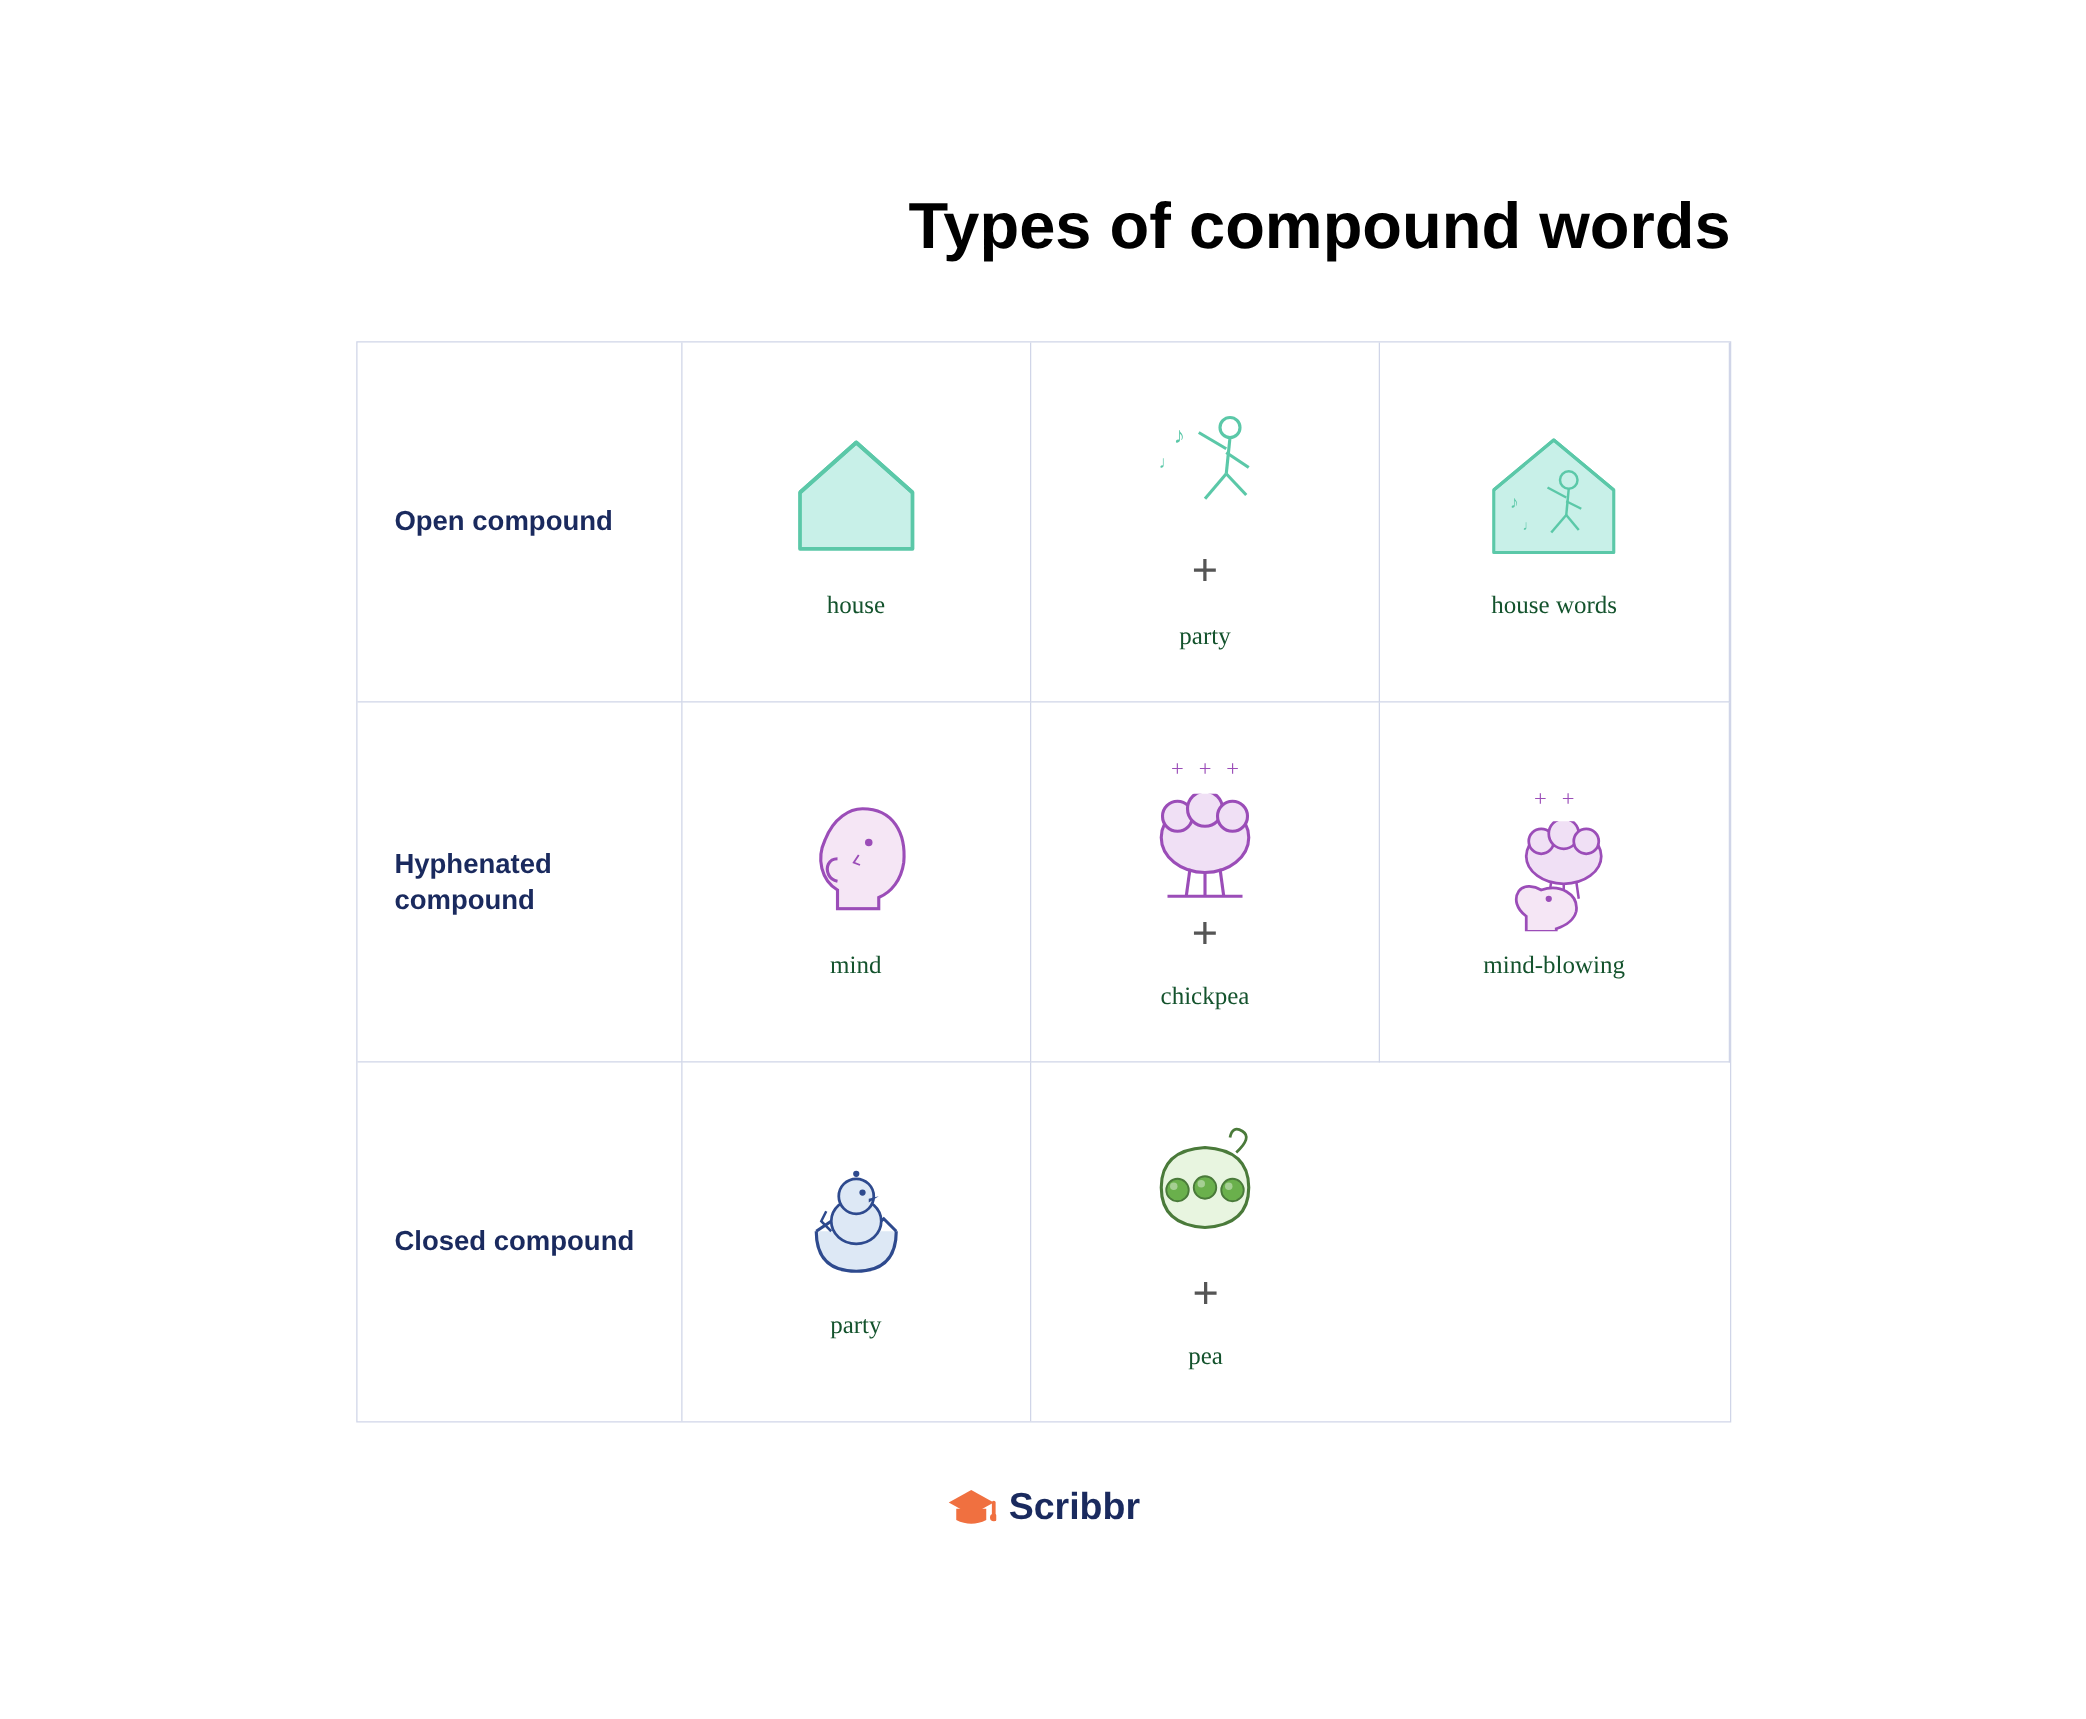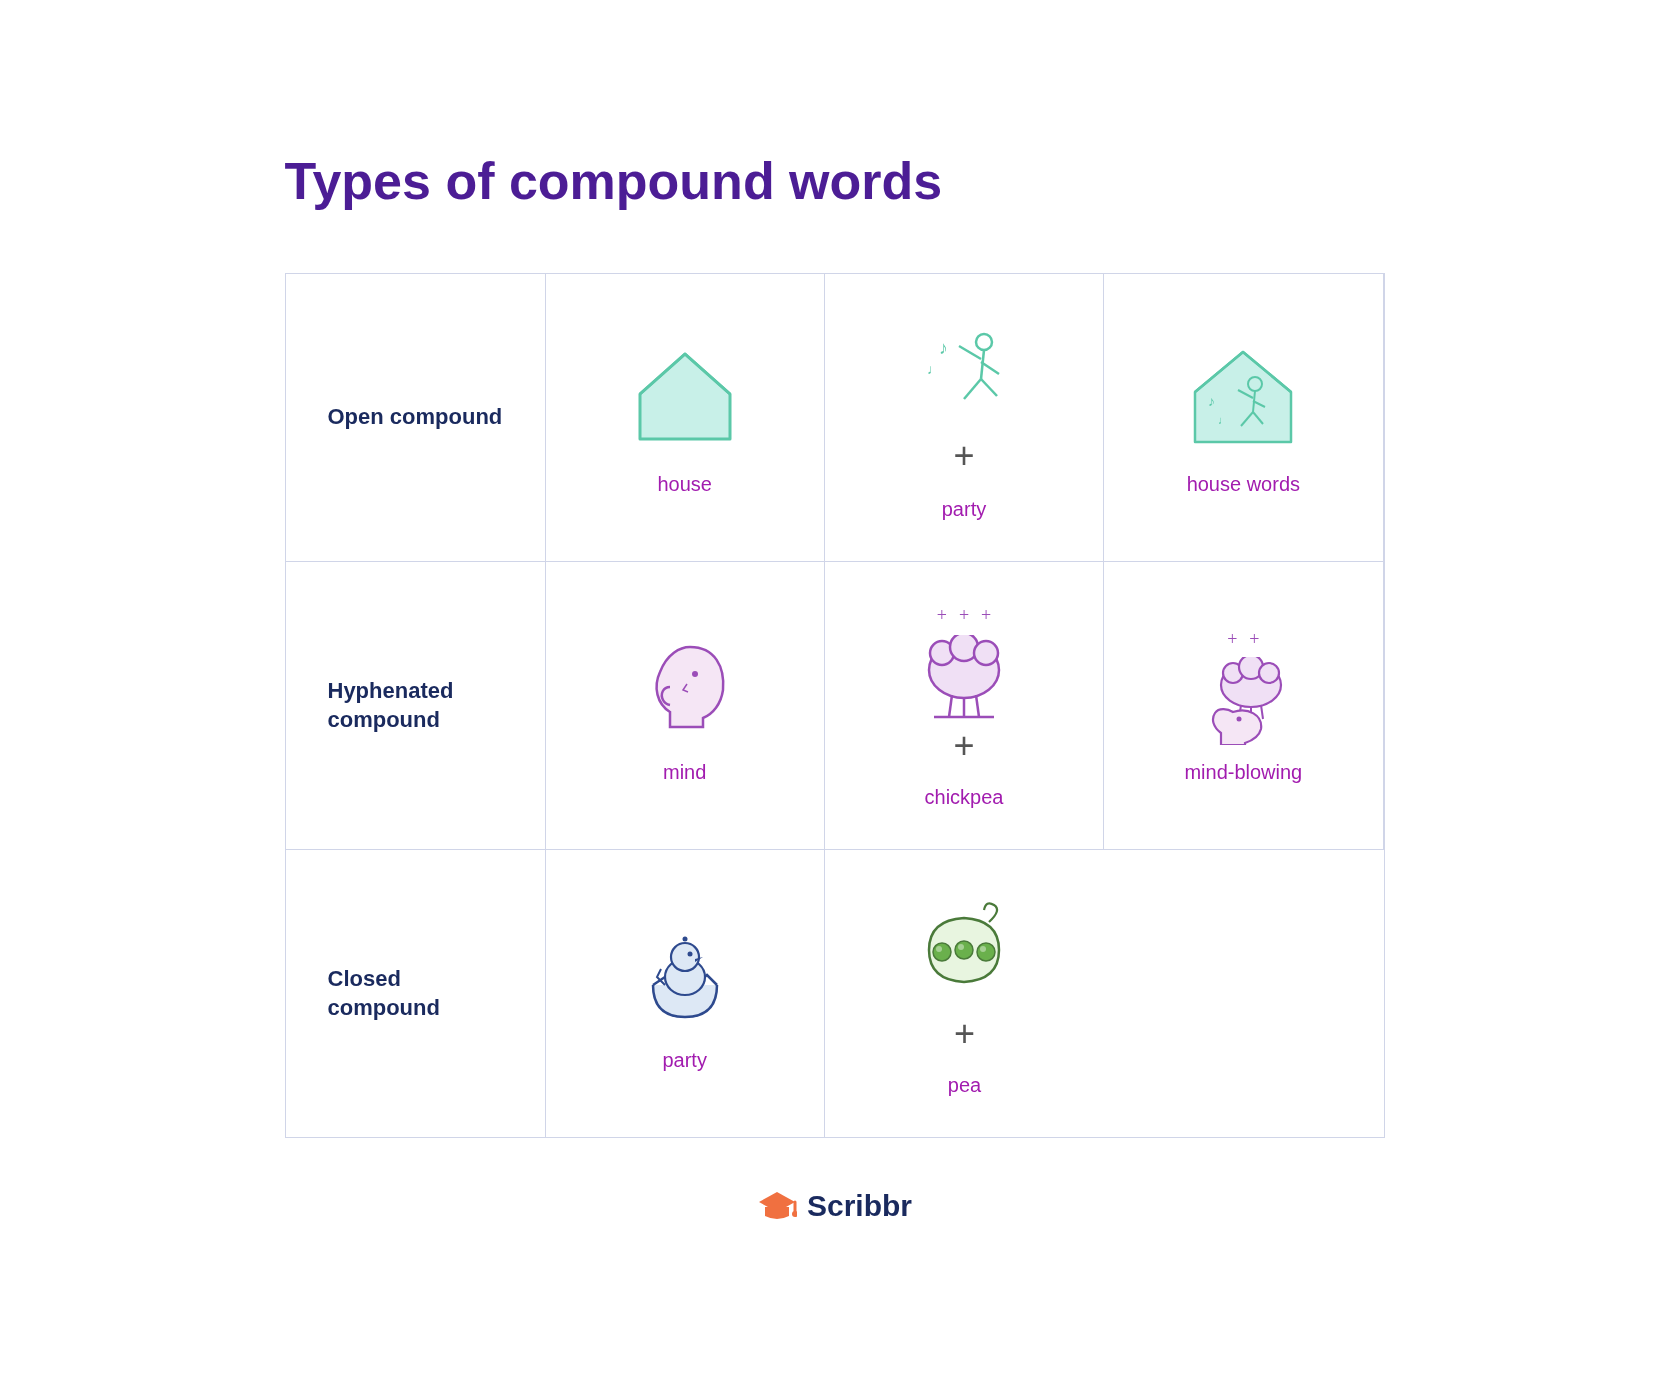--- a/index.html
+++ b/index.html
@@ -13,24 +13,24 @@
       min-height: 100vh;
       padding: 40px;
     }
 
     .container {
       width: 1100px;
       max-width: 100%;
     }
 
     .page-title {
-      text-align: left;
+      text-align: right;
       font-size: 52px;
       font-weight: 800;
-      color: #4c1d95;
+      color: #000000;
       margin-bottom: 62px;
       font-family: 'Arial', sans-serif;
     }
 
     .grid {
       display: grid;
       grid-template-columns: 260px 1fr 1fr 1fr;
       border: 1px solid #d0d5e8;
     }
 
@@ -46,21 +46,20 @@
     .label-cell:last-child {
       border-bottom: none;
     }
 
     .label-text {
       font-size: 22px;
       font-weight: 800;
       color: #1a2a5e;
       font-family: 'Arial', sans-serif;
       line-height: 1.3;
-      margin-left: 12px;
     }
 
     .content-cell {
       display: flex;
       flex-direction: column;
       align-items: center;
       justify-content: center;
       padding: 40px 20px;
       border-bottom: 1px solid #d0d5e8;
       border-right: 1px solid #d0d5e8;
@@ -73,22 +72,22 @@
 
     .icon-area {
       display: flex;
       align-items: center;
       justify-content: center;
       height: 120px;
     }
 
     .word-label {
       font-size: 20px;
-      color: #a21caf;
-      font-family: Liberation Sans, sans-serif;
+      color: #14532d;
+      font-family: Liberation Serif, serif;
       text-align: center;
     }
 
     .plus-sign {
       font-size: 36px;
       color: #555;
       font-family: 'Arial', sans-serif;
       line-height: 1;
     }
 

